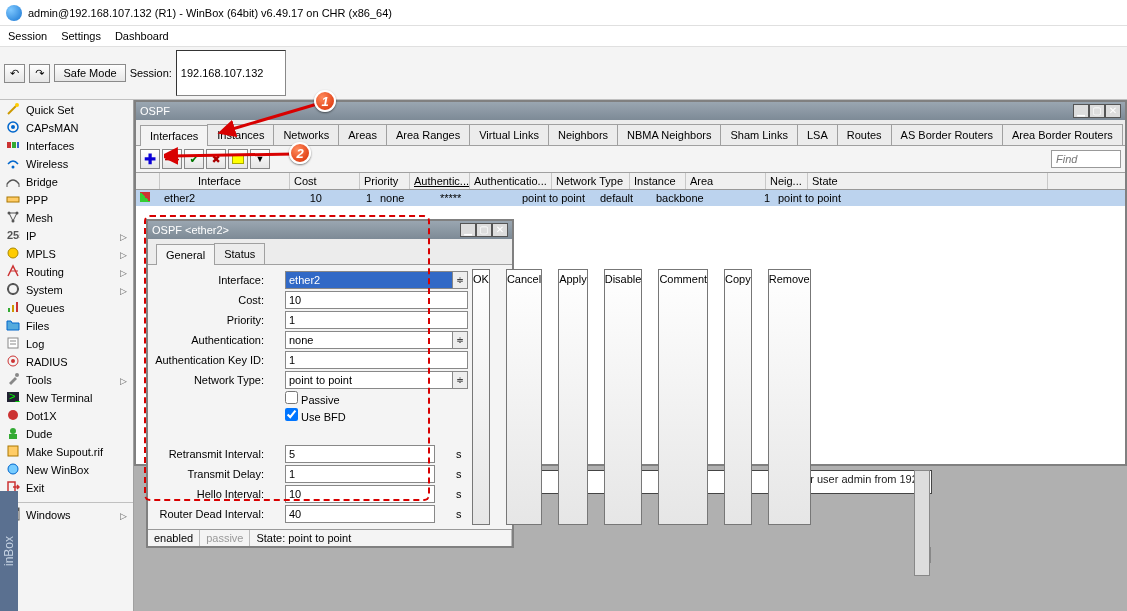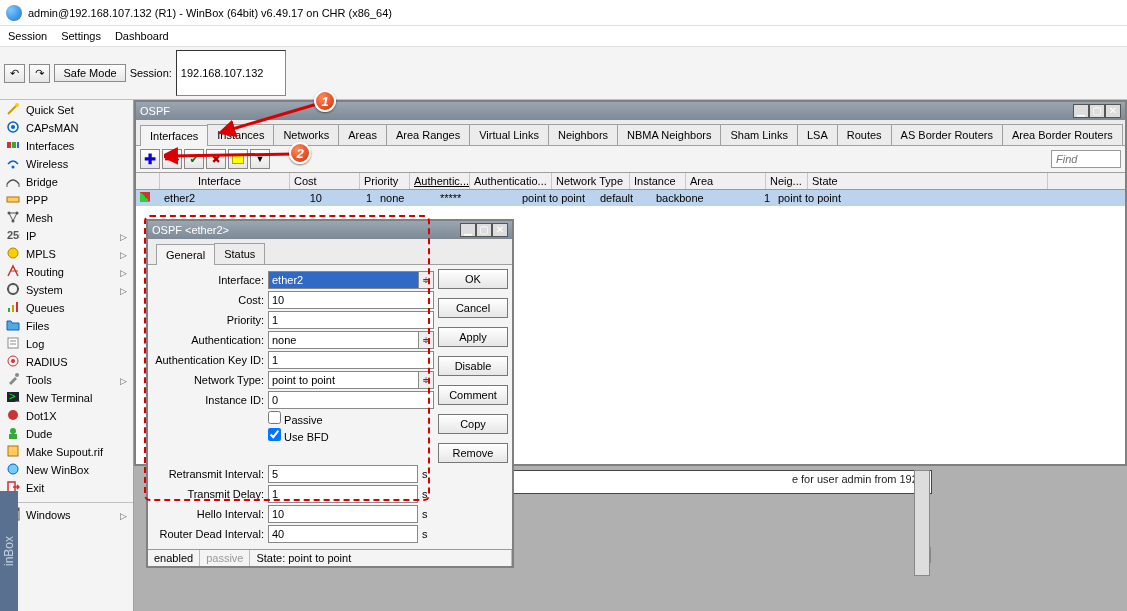--- a/index.html
+++ b/index.html
@@ -31,23 +31,23 @@
 .find-box input { border:1px solid #999; padding:2px 4px; width:70px; font-style: italic; color:#888; background:#fff; }
 .grid-head { display:flex; background:#f0f0f0; border-bottom:1px solid #999; }
 .gh { border-right:1px solid #c8c8c8; padding:2px 4px; overflow:hidden; white-space:nowrap; }
 .grid-body { background:#fff; flex:1; overflow:auto; }
 .grid-row { display:flex; }
 .grid-row.sel { background:#bcd3ee; }
 .gc { padding:2px 4px; overflow:hidden; white-space:nowrap; }
 .dialog { position:absolute; border:2px solid #808080; background:#f4f4f4; display:flex; flex-direction:column; width:368px; }
 .dlg-body { display:flex; padding:4px; gap:4px; }
 .form-col { flex:1; }
-.btn-col { display:flex; flex-direction:column; gap:9px; width:76px; }
+.btn-col { display:flex; gap:16px; width:76px; }
 .dlg-btn { border:1px solid #777; background:linear-gradient(#fff,#e6e6e6); padding:3px 0; text-align:center; cursor:pointer; }
-.form-row { display:flex; align-items:center; gap:4px; margin:2px 0; }
+.form-row { display:flex; align-items:center; gap:21px; margin:2px 0; }
 .form-row label { width:112px; text-align:right; }
 .form-row input[type=text] { flex:1; border:1px solid #888; padding:1px 3px; background:#fff; height:18px; }
 .form-row .sel-field { flex:1; display:flex; }
 .sel-field input { flex:1; border:1px solid #888; border-right:none; padding:1px 3px; height:18px; }
 .sel-field .dd { width:16px; border:1px solid #888; background:#eee; display:flex; align-items:center; justify-content:center; font-size:9px; }
 .highlight { background:#3169c6; color:#fff; }
 .unit { width:12px; }
 .status-strip { display:flex; border-top:1px solid #999; font-size:11px; }
 .status-strip > div { border-right:1px solid #bbb; padding:2px 6px; }
 .red-dash { position:absolute; border:2px dashed #d80000; border-radius:6px; pointer-events:none; }
@@ -382,24 +382,20 @@
             <input type="text" value="1" style="">
             </div>
           <div class="form-row">
               <label>Network Type:</label>
             <div class="sel-field">
                 <input value="point to point" style="">
                 <div class="dd">≑</div>
               </div>
             </div>
           <div class="form-row">
-              <label>Instance ID:</label>
-            <input type="text" value="0" style="">
-            </div>
-          <div class="form-row">
               <label></label>
             <div style="flex:1"><input type="checkbox" style=""> <span>Passive</span></div>
             </div>
           <div class="form-row">
               <label></label>
             <div style="flex:1"><input type="checkbox" checked="" style=""> <span>Use BFD</span></div>
             </div>
           <div style="height:18px"></div>
           <div class="form-row">
               <label>Retransmit Interval:</label>

